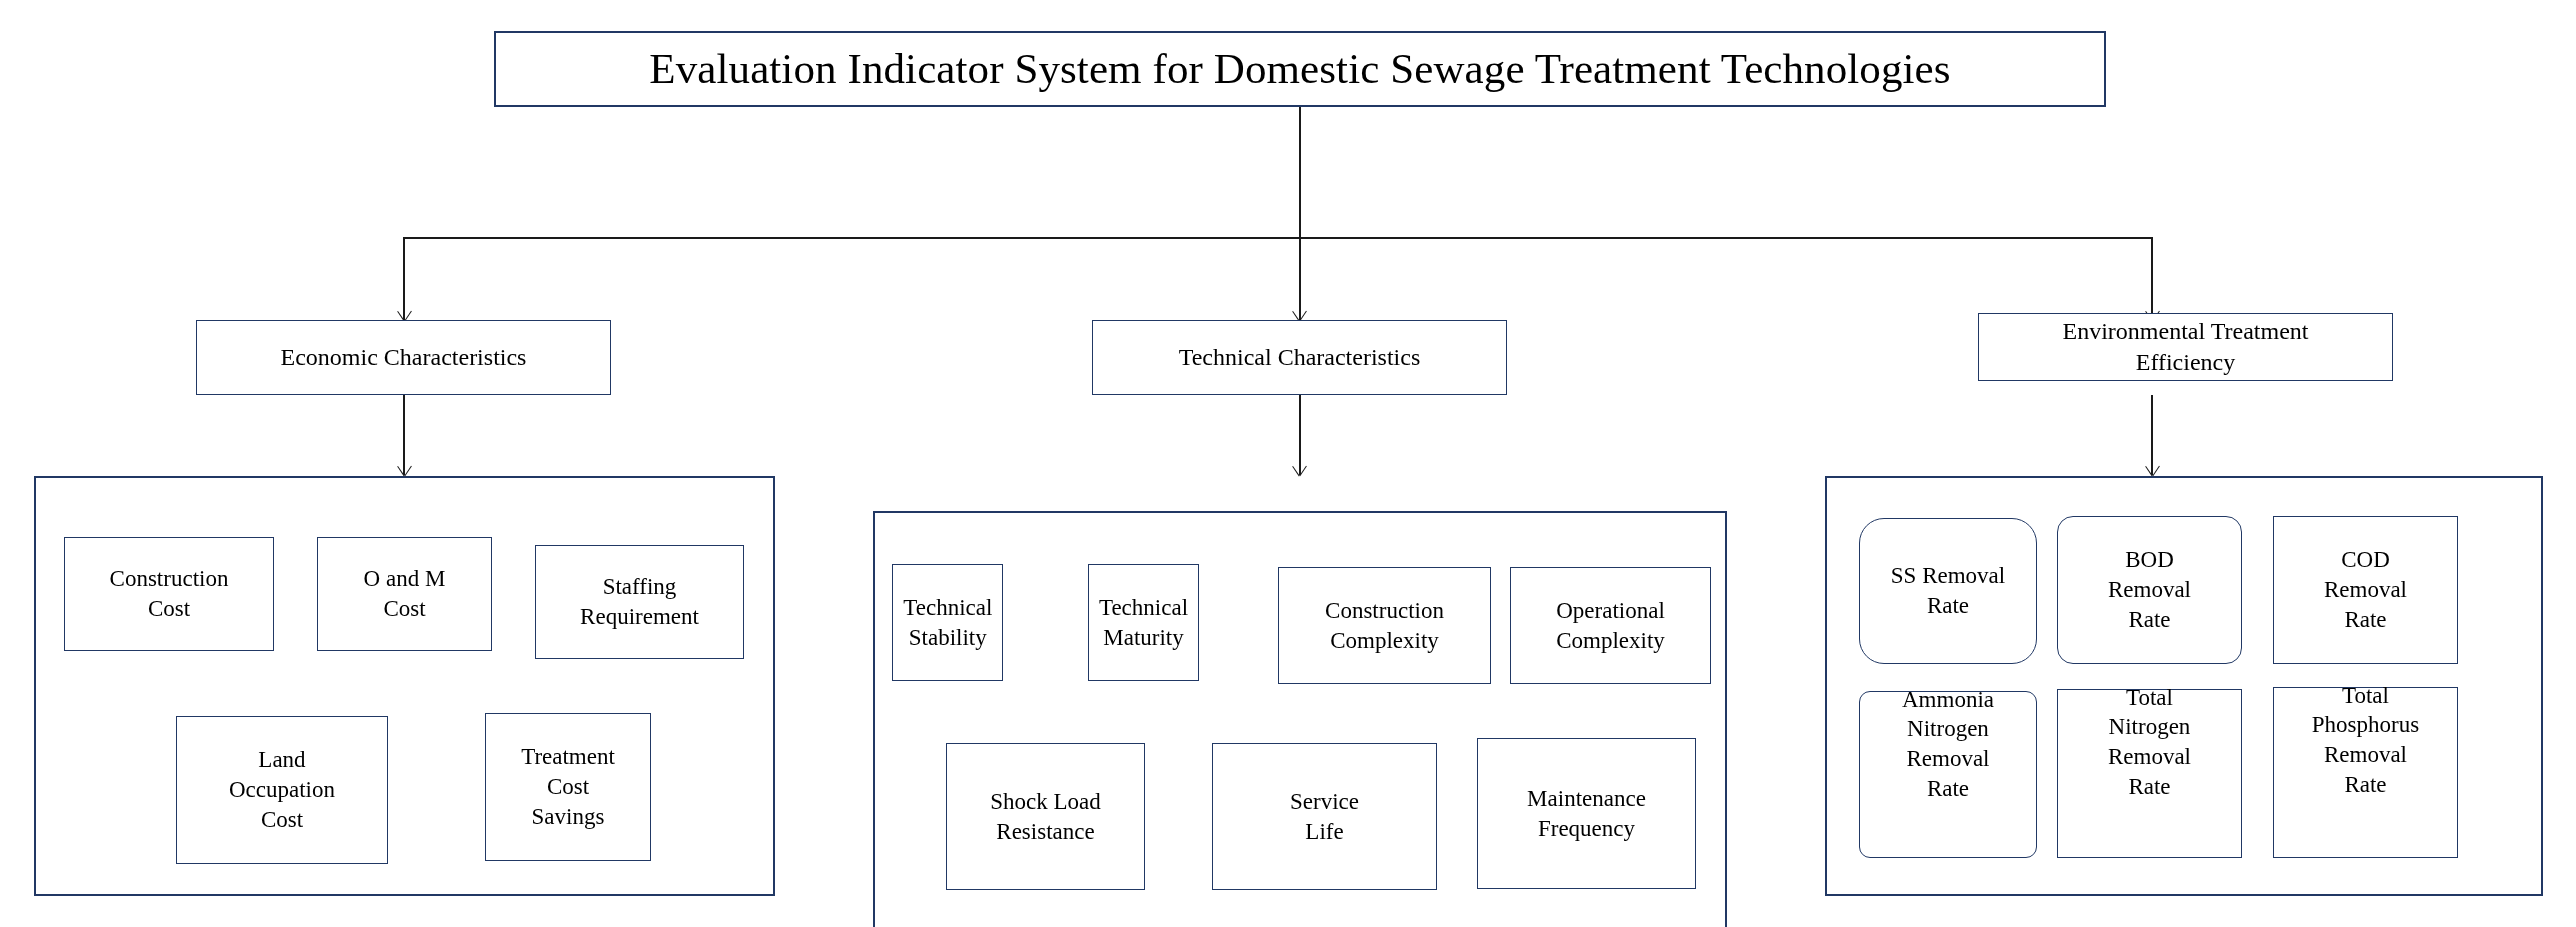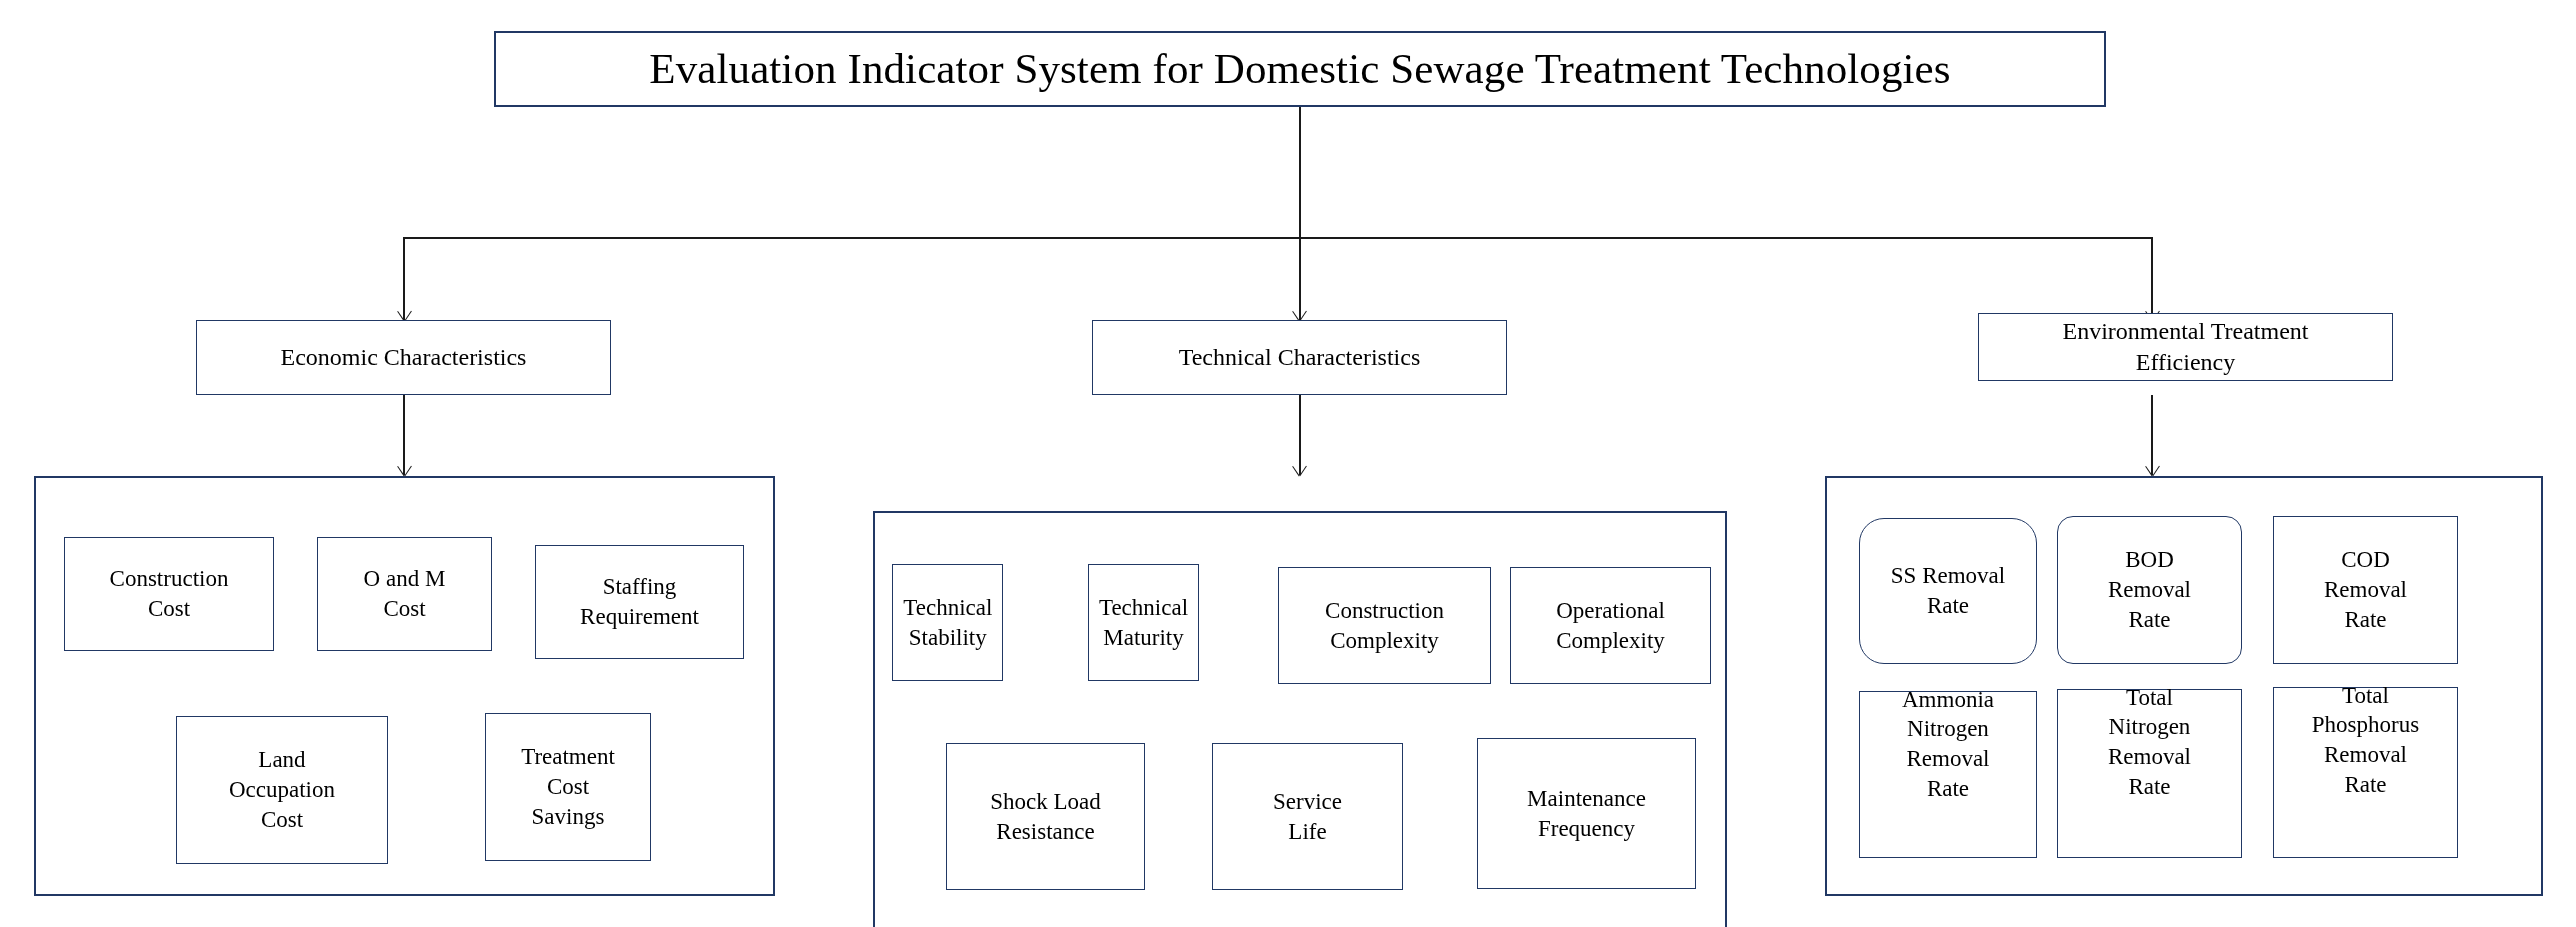--- a/index.html
+++ b/index.html
@@ -200,21 +200,21 @@
     <div class="box leaf-box" style="left:635px; top:54px; width:201px; height:117px;">
       <span class="txt">Operational
 Complexity</span>
     </div>
 
     <div class="box leaf-box" style="left:71px; top:230px; width:199px; height:147px;">
       <span class="txt">Shock Load
 Resistance</span>
     </div>
 
-    <div class="box leaf-box" style="left:337px; top:230px; width:191px; height:147px;">
+    <div class="box leaf-box" style="left:337px; top:230px; width:225px; height:147px;">
       <span class="txt">Service
 Life</span>
     </div>
 
     <div class="box leaf-box" style="left:602px; top:225px; width:219px; height:151px;">
       <span class="txt">Maintenance
 Frequency</span>
     </div>
   </div>
 
@@ -230,21 +230,21 @@
 Removal
 Rate</span>
     </div>
 
     <div class="box leaf-box" style="left:446px; top:38px; width:185px; height:148px;">
       <span class="txt">COD
 Removal
 Rate</span>
     </div>
 
-    <div class="box leaf-box leaf-overflow" style="left:32px; top:213px; width:178px; height:167px;">
+    <div class="box leaf-box leaf-overflow" style="left:32px; top:213px; width:178px; height:167px;border-radius:11px;">
       <span class="txt">Ammonia
 Nitrogen
 Removal
 Rate</span>
     </div>
 
     <div class="box leaf-box leaf-overflow" style="left:230px; top:211px; width:185px; height:169px;">
       <span class="txt">Total
 Nitrogen
 Removal

